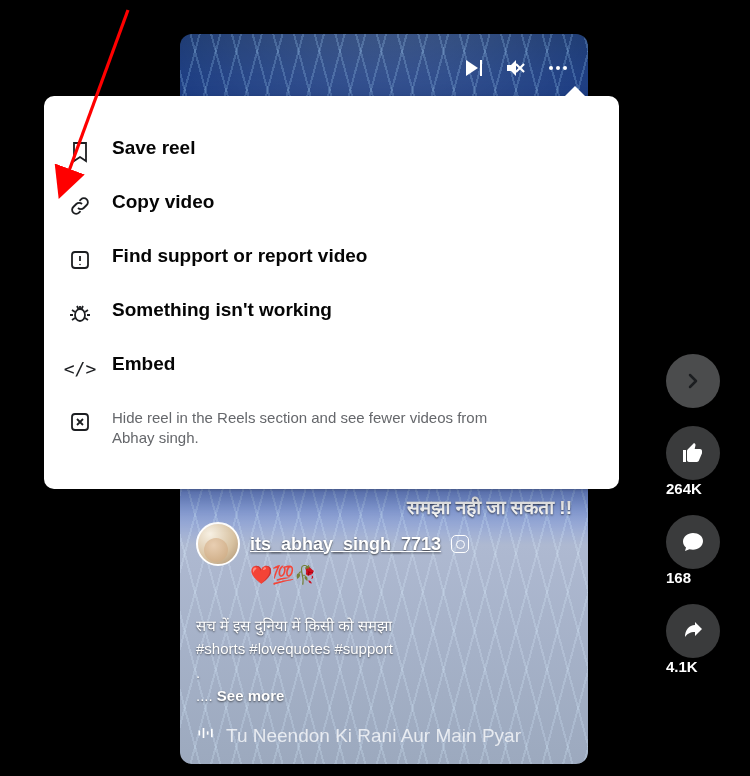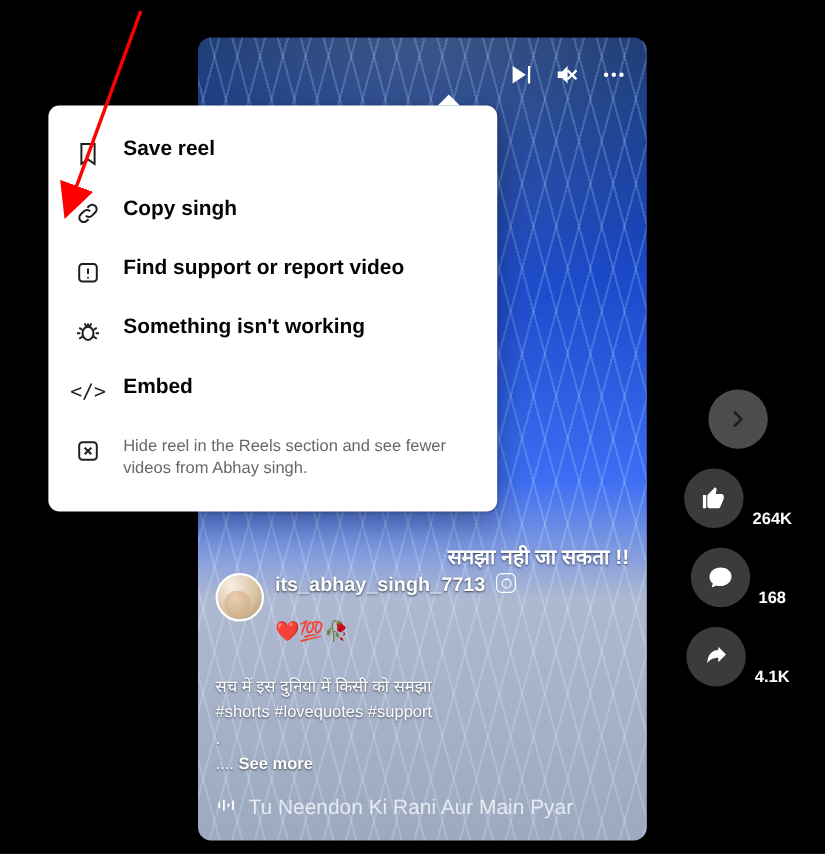--- a/index.html
+++ b/index.html
@@ -48,22 +48,24 @@
     .overlay-line1 {
       font-size: 19px;
       font-weight: 600;
       color: #fff;
       text-align: right;
       margin-left: 60px;
       text-shadow: 0 1px 2px rgba(0,0,0,0.6);
     }
     .author-row {
       display: flex;
+      align-items: center;
       gap: 10px;
       margin-top: 2px;
+      text-decoration: underline;
     }
     .avatar {
       width: 44px; height: 44px; border-radius: 50%;
       background: radial-gradient(circle at 30% 25%, #f7f0e3, #d7c1a0 60%, #aa8f6e);
       border: 2px solid #fff;
       position: relative;
       overflow: hidden;
     }
     .avatar::after {
       content: ""; position: absolute; left: 6px; bottom: 2px; width: 24px; height: 24px;
@@ -110,32 +112,32 @@
     }
     .rail-btn {
       width: 54px; height: 54px; border-radius: 50%;
       background: #3a3b3c;
       display: flex; align-items: center; justify-content: center;
       cursor: pointer;
     }
     .rail-btn.light { background: #4b4c4d; }
     .rail-btn svg { width: 24px; height: 24px; fill: #fff; }
     .rail-label { color: #fff; font-size: 15px; font-weight: 700; margin-top: -8px; }
-    .rail-item { display: flex; flex-direction: row; align-items: flex-end; gap: 8px; }
+    .rail-item { display: flex; flex-direction: column; align-items: flex-start; gap: 8px; }
 
     
     .menu {
       position: absolute;
       left: 44px;
       top: 96px;
-      width: 408px;
+      width: 575px;
       background: #fff;
       border-radius: 10px;
       box-shadow: 0 10px 30px rgba(0,0,0,0.35), 0 1px 3px rgba(0,0,0,0.2);
-      padding: 16px 0;
+      padding: 28px 0;
       z-index: 5;
     }
     .menu::before {
       content: "";
       position: absolute;
       top: -10px; right: 34px;
       border-left: 10px solid transparent;
       border-right: 10px solid transparent;
       border-bottom: 10px solid #fff;
     }
@@ -266,21 +268,21 @@
   </div>
 
   <div class="menu-item">
     <span class="menu-icon">
       <svg viewBox="0 0 24 24">
           <path d="M10 14a4 4 0 0 0 5.7 0l3-3a4 4 0 1 0-5.7-5.7l-1.5 1.5"></path>
           <path d="M14 10a4 4 0 0 0-5.7 0l-3 3a4 4 0 1 0 5.7 5.7l1.5-1.5"></path>
         </svg>
     </span>
     <div>
-      <div class="menu-label">Copy singh</div>
+      <div class="menu-label">Copy video</div>
     </div>
   </div>
 
   <div class="menu-item">
     <span class="menu-icon">
       <svg viewBox="0 0 24 24">
           <rect x="4" y="4" width="16" height="16" rx="3"></rect>
           <line x1="12" y1="8" x2="12" y2="13"></line>
           <circle cx="12" cy="16.5" r="0.8" fill="#1c1e21" stroke="none"></circle>
         </svg>

